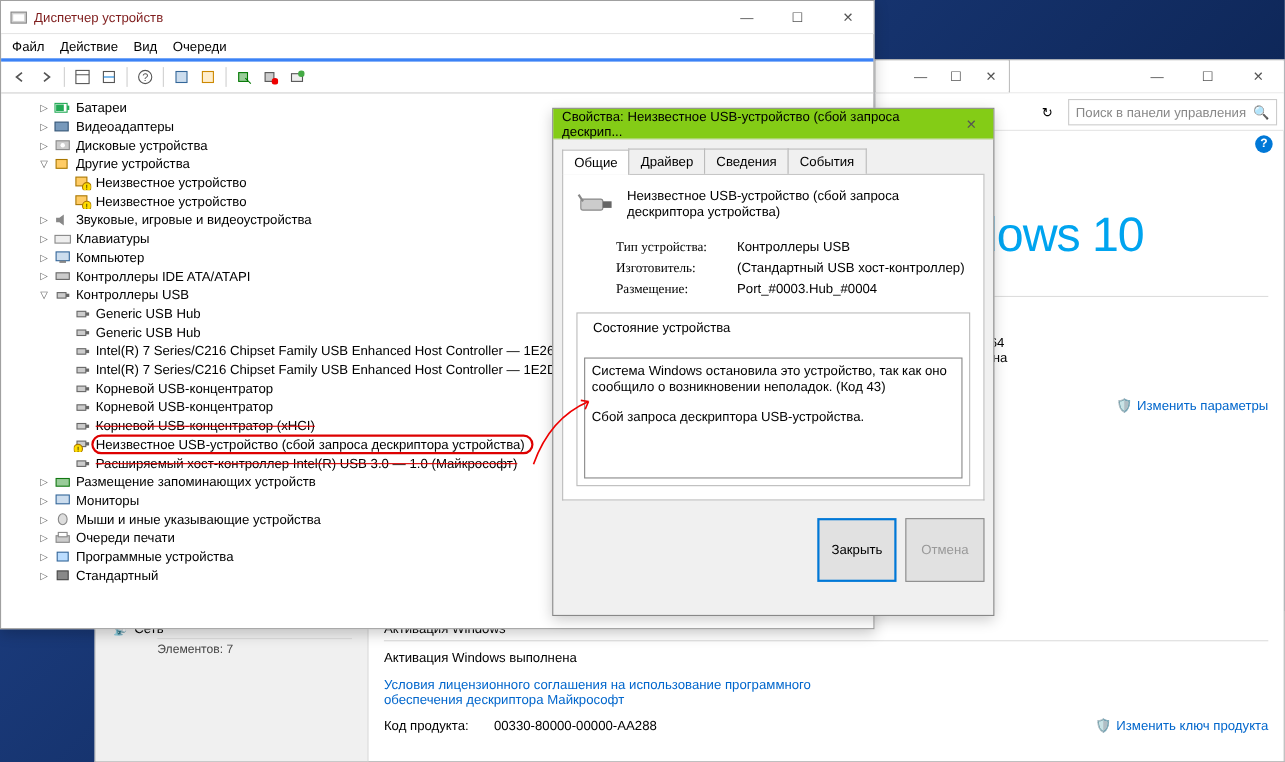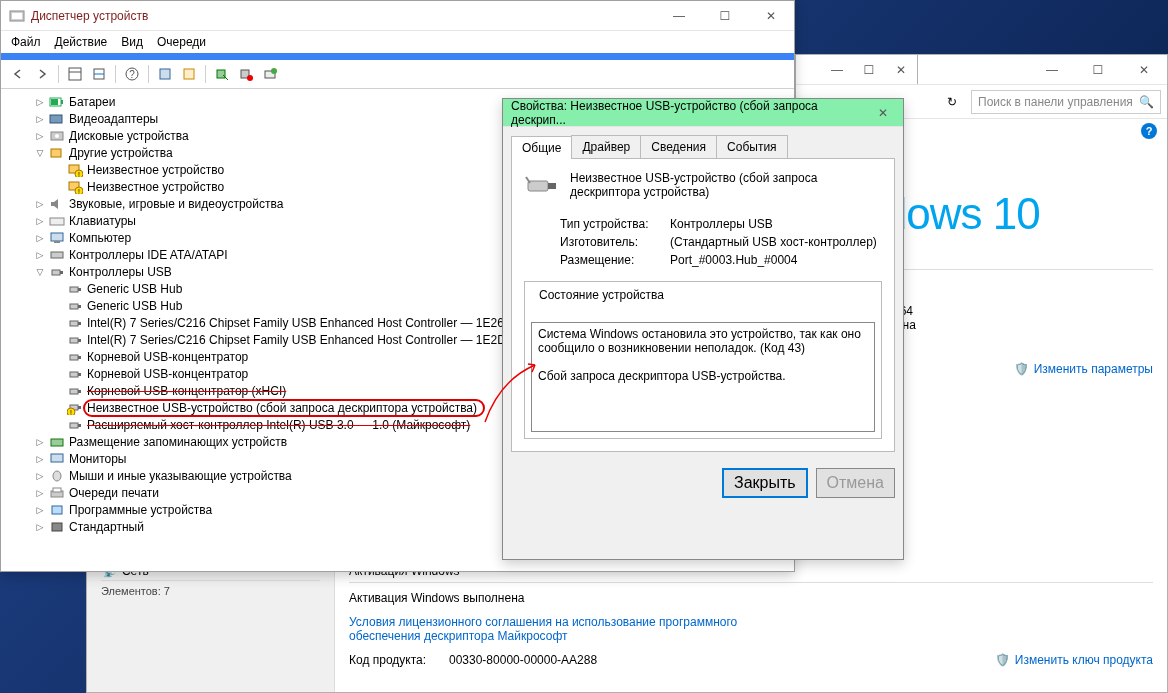--- a/index.html
+++ b/index.html
@@ -33,21 +33,21 @@
 }
 .titlebar-title { flex: 1; font-size: 12px; color: #7f1d1d; }
 .win-controls { display: flex; }
 .win-btn {
   width: 46px; height: 30px;
   display: flex; align-items: center; justify-content: center;
   cursor: pointer; color: #555;
 }
 .menubar {
   display: flex; gap: 14px; padding: 4px 10px;
-  font-size: 12px; border-bottom: 7px solid #3b82f6;
+  font-size: 12px; border-bottom: 3px solid #3b82f6;
 }
 .menubar span { cursor: pointer; }
 .toolbar {
   display: flex; gap: 2px; padding: 3px 6px;
   border-bottom: 1px solid #d0d0d0;
 }
 .tool-btn {
   width: 22px; height: 22px;
   display: flex; align-items: center; justify-content: center;
   border: 1px solid transparent; cursor: pointer;
@@ -80,21 +80,21 @@
 .circled {
   border: 2px solid #d00; border-radius: 12px;
   padding: 0 6px 0 2px; margin-left: -4px;
 }
 
 
 .props {
   background: #f0f0f0;
   border: 1px solid #888;
 }
-.props .titlebar { background: #86efac; height: 28px; align-items: center; }
+.props .titlebar { background: #84cc16; height: 28px; align-items: center; }
 .tabs {
   display: flex;
   margin: 8px 8px 0 8px;
   border-bottom: 1px solid #bbb;
 }
 .tab {
   padding: 4px 10px;
   border: 1px solid #bbb;
   border-bottom: none;
   background: #f0f0f0;
@@ -106,42 +106,42 @@
 .tab-content {
   background: #fff;
   margin: 0 8px 8px 8px;
   border: 1px solid #bbb;
   border-top: none;
   padding: 12px;
 }
 .dev-header { display: flex; gap: 10px; margin-bottom: 14px; }
 .dev-icon-lg { width: 36px; height: 32px; }
 .info-row { display: flex; margin: 4px 0 4px 36px; font-size: 12px; }
-.info-label { width: 110px; }
+.info-label { width: 110px; font-family: Liberation Serif, serif; }
 .fieldset {
   border: 1px solid #bbb;
   margin-top: 14px; padding: 6px;
 }
 .fieldset-label { font-size: 12px; margin: -14px 0 4px 4px; background: #fff; display: inline-block; padding: 0 4px; }
 .status-box {
   border: 1px solid #888;
   background: #fff;
   height: 110px;
   padding: 4px 6px;
   font-size: 12px;
   overflow: auto;
   margin-top: 16px;
 }
 .btn-row { display: flex; justify-content: flex-end; gap: 8px; padding: 8px; }
 .btn {
   min-width: 72px;
-  padding: 4px 10px;
+  padding: 20px 10px;
   border: 1px solid #888;
   background: #e1e1e1;
-  cursor: pointer; font-size: 16px;
+  cursor: pointer; font-size: 12px;
 }
 .btn.primary { border: 2px solid #0078d7; }
 
 
 .bg-window { background: #fff; border: 1px solid #b0b0b0; }
 .bg-window .titlebar { background: #fff; }
 .win10-logo {
   position: absolute;
   font-size: 44px;
   font-weight: 300;
@@ -222,21 +222,21 @@
   </div>
 </div>
 
 <div class="bg-window" style="left:86px; top:556px; width:1082px; height:137px; position:absolute; border-top:none;">
   <div style="display:flex; height:100%;">
     <div style="width:248px; background:#f0f0f0; border-right:1px solid #ddd; padding:8px 14px;">
       <div style="display:flex; align-items:center; gap:6px; margin-bottom:2px;">
         <span style="color:#0078d7;">📡</span>
         <span>Сеть</span>
       </div>
-      <div style="border-top:1px solid #ddd; padding-top:4px; color:#444; font-size:11px;">Элементов: 7</div>
+      <div style="border-top:1px solid #ddd; padding-top:4px; color:#444; font-size:11px;margin-left:42px;">Элементов: 7</div>
       <div style="height:20px;"></div>
     </div>
     <div style="flex:1; padding:8px 14px;">
       <div style="border-bottom:1px solid #ddd; padding-bottom:4px; margin-bottom:8px;">Активация Windows</div>
       <div style="display:flex; gap:10px; margin-bottom:10px;flex-direction:column;">
         <span style="width:180px;">Активация Windows выполнена</span>
         <span class="link" style="flex:1; max-width:390px;">Условия лицензионного соглашения на использование программного обеспечения дескриптора Майкрософт</span>
       </div>
       <div style="display:flex; gap:10px; align-items:center;">
         <span style="width:90px;">Код продукта:</span>

